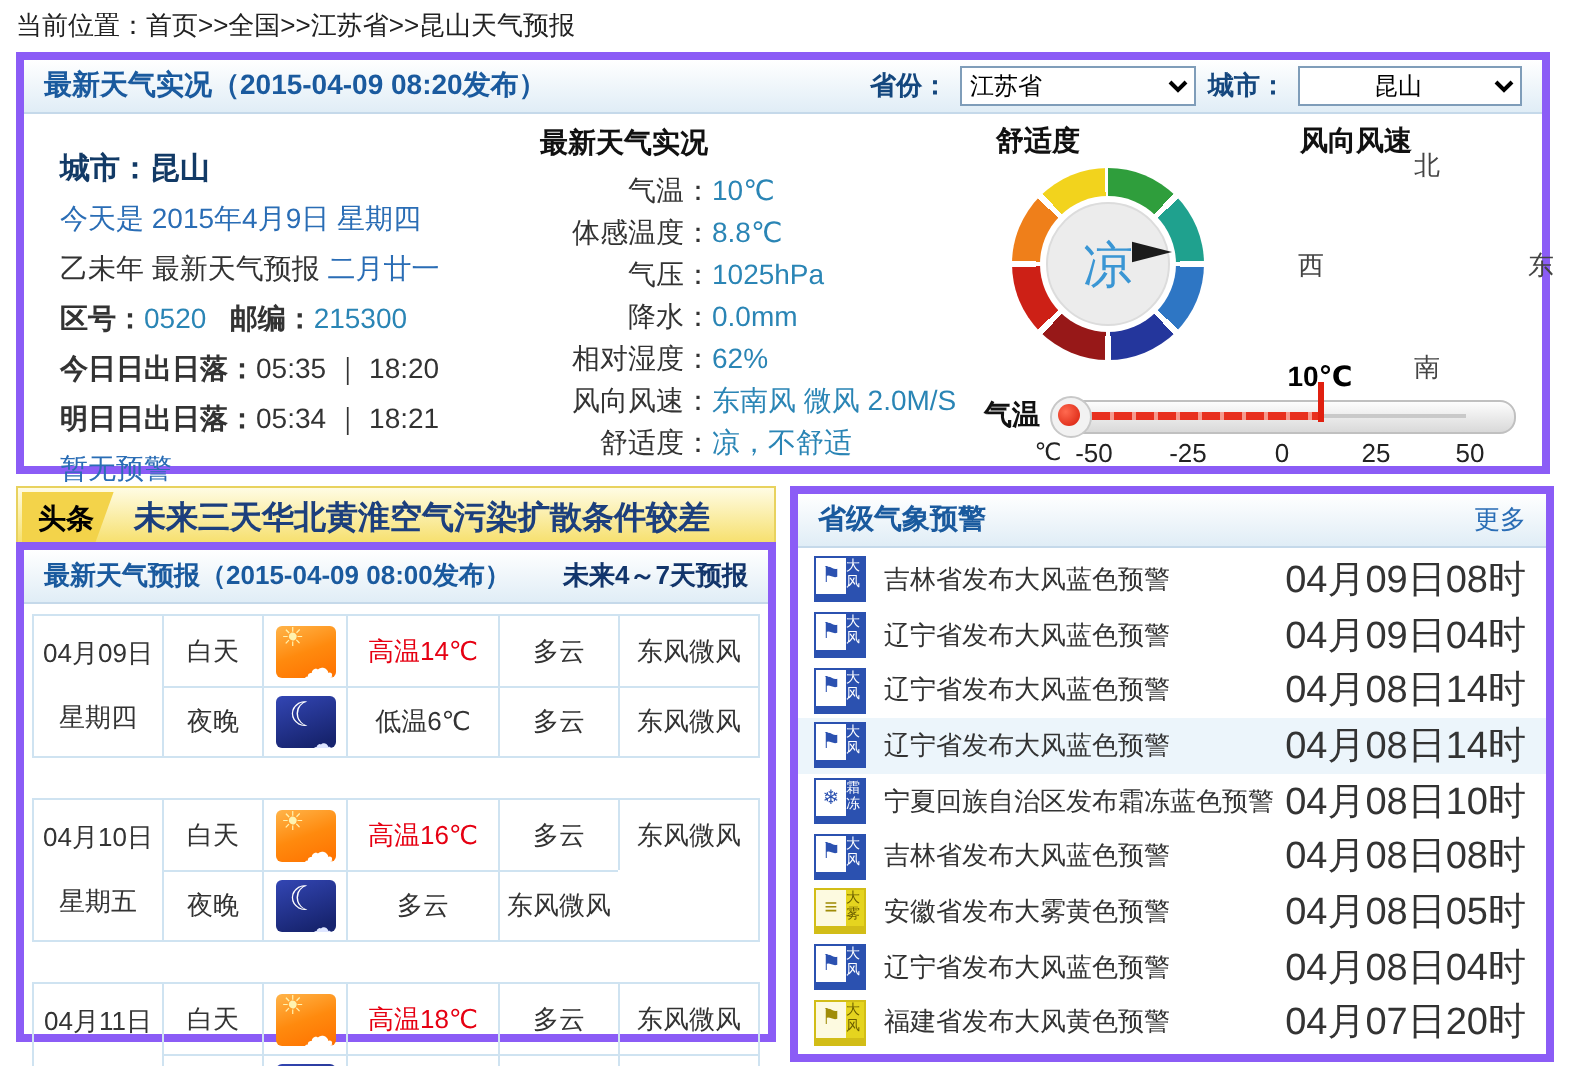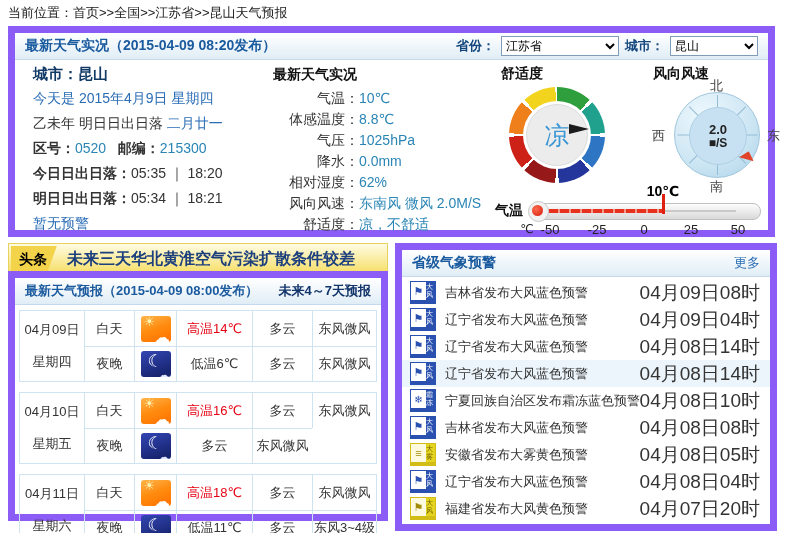--- a/index.html
+++ b/index.html
@@ -4,31 +4,31 @@
 <style>
   html,body{margin:0;padding:0;}
   body{
     width:785px;height:533px;position:relative;overflow:hidden;background:#fff;
     font-family:"Liberation Sans","DejaVu Sans",sans-serif;color:#333;font-size:13px;
   }
   
   .crumb{position:absolute;left:8px;top:4px;font-size:13px;color:#222;}
   .crumb a{color:#222;text-decoration:none;cursor:pointer;}
   
-  .panel{position:absolute;border:7px solid #8b5cf6;background:#fff;box-sizing:border-box;}
+  .panel{position:absolute;border:4px solid #8b5cf6;background:#fff;box-sizing:border-box;}
   .hdr-bar{height:27px;background:linear-gradient(#ffffff,#e0edf6);border-bottom:1px solid #c5d9ea;
     display:flex;align-items:center;padding:0 10px;box-sizing:border-box;}
   .hdr-title{color:#1a5a9e;font-weight:bold;font-size:14px;white-space:nowrap;}
   
   #live-panel{left:8px;top:26px;width:767px;height:211px;}
   .hdr-controls{margin-left:auto;display:flex;align-items:center;gap:6px;}
   .hdr-controls label{color:#14477e;font-weight:bold;font-size:13px;}
   .hdr-controls select{height:20px;font-size:12px;border:1px solid #7f9db9;background:#fff;width:118px;}
-  .hdr-controls select.small{width:88px;}
-  .info{position:absolute;left:18px;top:28px;width:235px;line-height:25px;font-size:14px;}
+  .hdr-controls select.small{width:112px;text-align:center;}
+  .info{position:absolute;left:18px;top:42px;width:235px;line-height:25px;font-size:14px;}
   .info .city-line{font-weight:bold;font-size:15px;color:#123a66;}
   .blue-t{color:#2a6db5;}
   .link{color:#2a6db5;text-decoration:none;cursor:pointer;}
   .lbl-b{font-weight:bold;color:#333;}
   .val-b{color:#2a85b5;}
   .cond{position:absolute;left:258px;top:33px;width:222px;font-size:14px;}
   .cond-title{font-weight:bold;color:#111;font-size:14px;margin-bottom:5px;}
   .cond-row{display:flex;margin:3px 0;line-height:18px;}
   .cond-label{width:86px;text-align:right;color:#333;flex:none;}
   .cond-value{color:#2a85b5;}
@@ -89,21 +89,21 @@
     display:flex;align-items:center;}
   .hl-badge{flex:none;margin-left:2px;padding:5px 10px 5px 8px;background:#f3d34a;
     clip-path:polygon(0 0,100% 0,78% 100%,0 100%);
     color:#000000;font-weight:bold;font-size:14px;}
   .hl-text{margin-left:10px;color:#1c3f7d;font-weight:bold;font-size:16px;text-decoration:none;cursor:pointer;}
   
   #forecast-panel{left:8px;top:271px;width:380px;height:250px;}
   .fc-hdr-link{margin-left:auto;color:#12356b;font-weight:bold;font-size:13px;text-decoration:none;cursor:pointer;}
   .fc-area{padding:5px 4px 0 4px;}
   .fc-block{display:grid;grid-template-columns:64px 50px 42px 76px 60px 1fr;grid-auto-rows:35px;
-    border:1px solid #cfe3f1;margin-bottom:10px;}
+    border:1px solid #cfe3f1;margin-bottom:20px;}
   .fc-date{grid-row:1/3;grid-column:1;display:flex;flex-direction:column;align-items:center;
     justify-content:space-around;font-size:13px;color:#333;padding:3px 0;}
   .fc-cell{display:flex;align-items:center;justify-content:center;border-left:1px solid #cfe3f1;
     font-size:13px;color:#333;}
   .fc-cell.r2{border-top:1px solid #cfe3f1;}
   .fc-temp-hi{color:#e60012;}
   
   .wicon{display:block;width:30px;height:26px;border-radius:3px;position:relative;overflow:hidden;}
   .wicon[data-icon="sun-cloud"]{background:linear-gradient(160deg,#ffb044 5%,#ff8a0e 50%,#ff7300 95%);}
   .wicon[data-icon="sun-cloud"]::before{content:"☀";position:absolute;left:3px;top:-2px;
@@ -153,21 +153,21 @@
       <label>城市：</label>
       <select class="small">
         <option>昆山</option>
       </select>
     </span>
   </div>
 
   <div class="info">
     <div class="city-line">城市：昆山</div>
     <div class="blue-t">今天是 2015年4月9日 星期四</div>
-    <div><span>乙未年 明日日出日落 </span><a class="link">二月廿一</a></div>
+    <div><span>乙未年 最新天气预报 </span><a class="link">二月廿一</a></div>
     <div>
       <span class="lbl-b">区号：</span><span class="val-b">0520</span>
       &nbsp;&nbsp;<span class="lbl-b">邮编：</span><span class="val-b">215300</span>
     </div>
     <div>
       <span class="lbl-b">今日日出日落：</span><span>05:35 ｜ 18:20</span>
     </div>
     <div>
       <span class="lbl-b">明日日出日落：</span><span>05:34 ｜ 18:21</span>
     </div>
@@ -215,31 +215,20 @@
       </div>
       <div class="ring-arrow"></div>
     </div>
 
     <div class="g-title" style="left:158px;top:2px;">风向风速</div>
     <div class="compass-wrap">
       <span class="c-label" style="left:65px;top:0px;">北</span>
       <span class="c-label" style="left:7px;top:50px;">西</span>
       <span class="c-label" style="left:122px;top:50px;">东</span>
       <span class="c-label" style="left:65px;top:101px;">南</span>
-      <div class="compass">
-        <div class="c-tick" style="transform:rotate(0deg);"></div>
-        <div class="c-tick" style="transform:rotate(45deg);"></div>
-        <div class="c-tick" style="transform:rotate(90deg);"></div>
-        <div class="c-tick" style="transform:rotate(135deg);"></div>
-        <div class="c-inner">
-          <div class="c-speed">2.0</div>
-          <div class="c-unit">■/S</div>
-        </div>
-        <div class="c-arrow"></div>
-      </div>
     </div>
 
     <div class="therm-marker-label">10℃</div>
     <div class="therm-label">气温</div>
     <div class="tube">
       <div class="tube-fill"></div>
       <div class="tube-rest"></div>
       <div class="bulb"></div>
       <div class="tube-marker"></div>
     </div>

